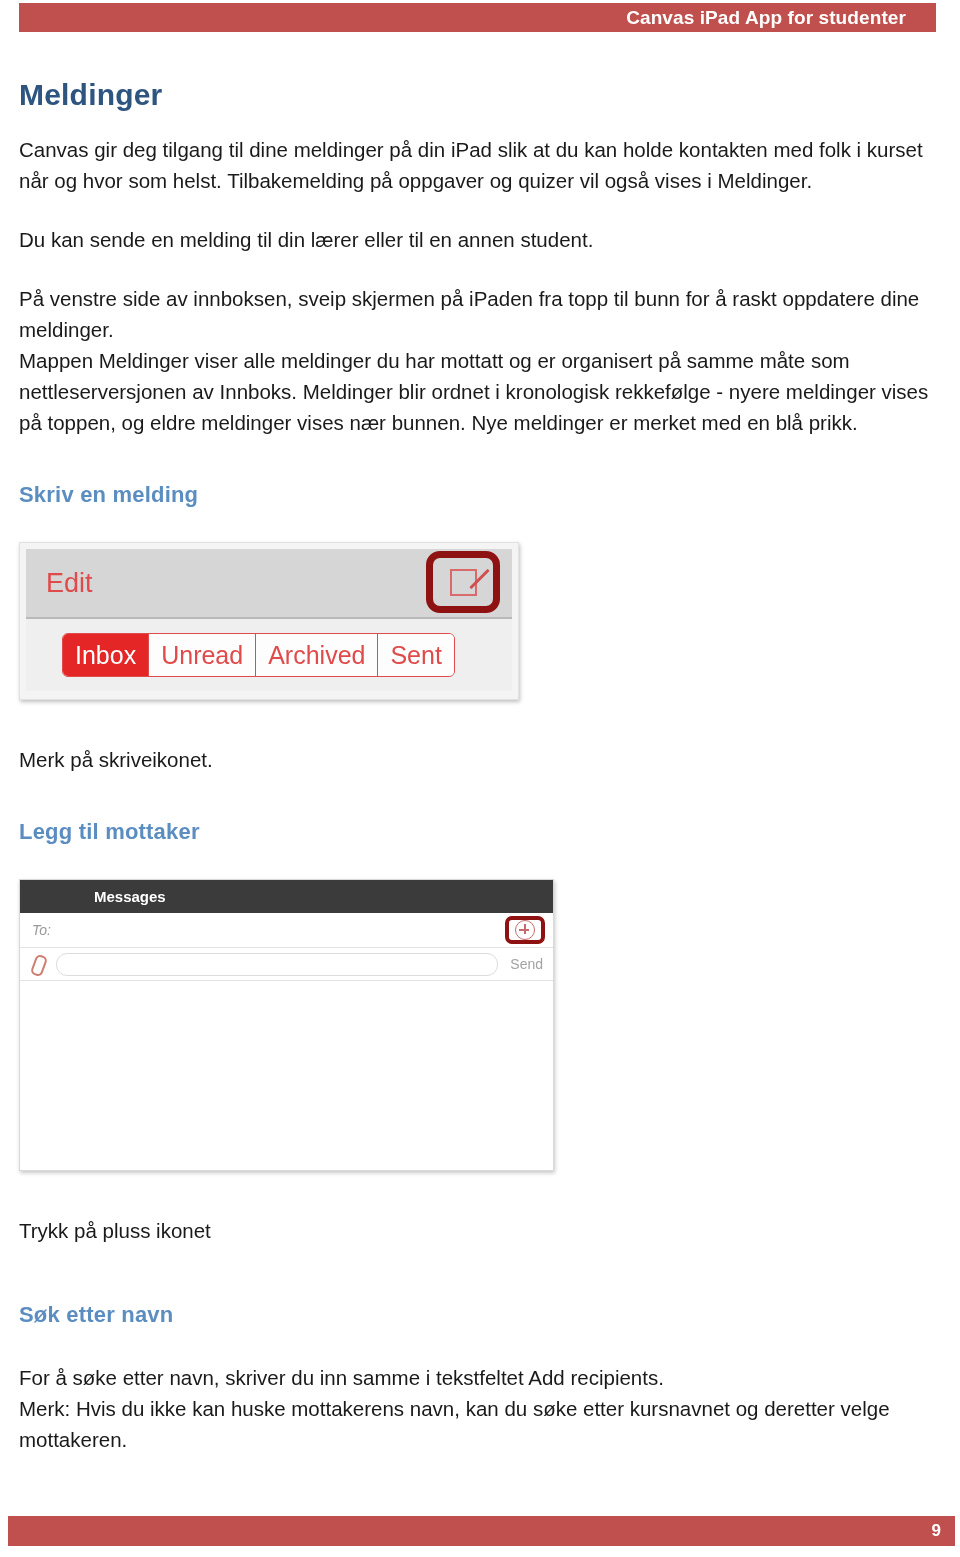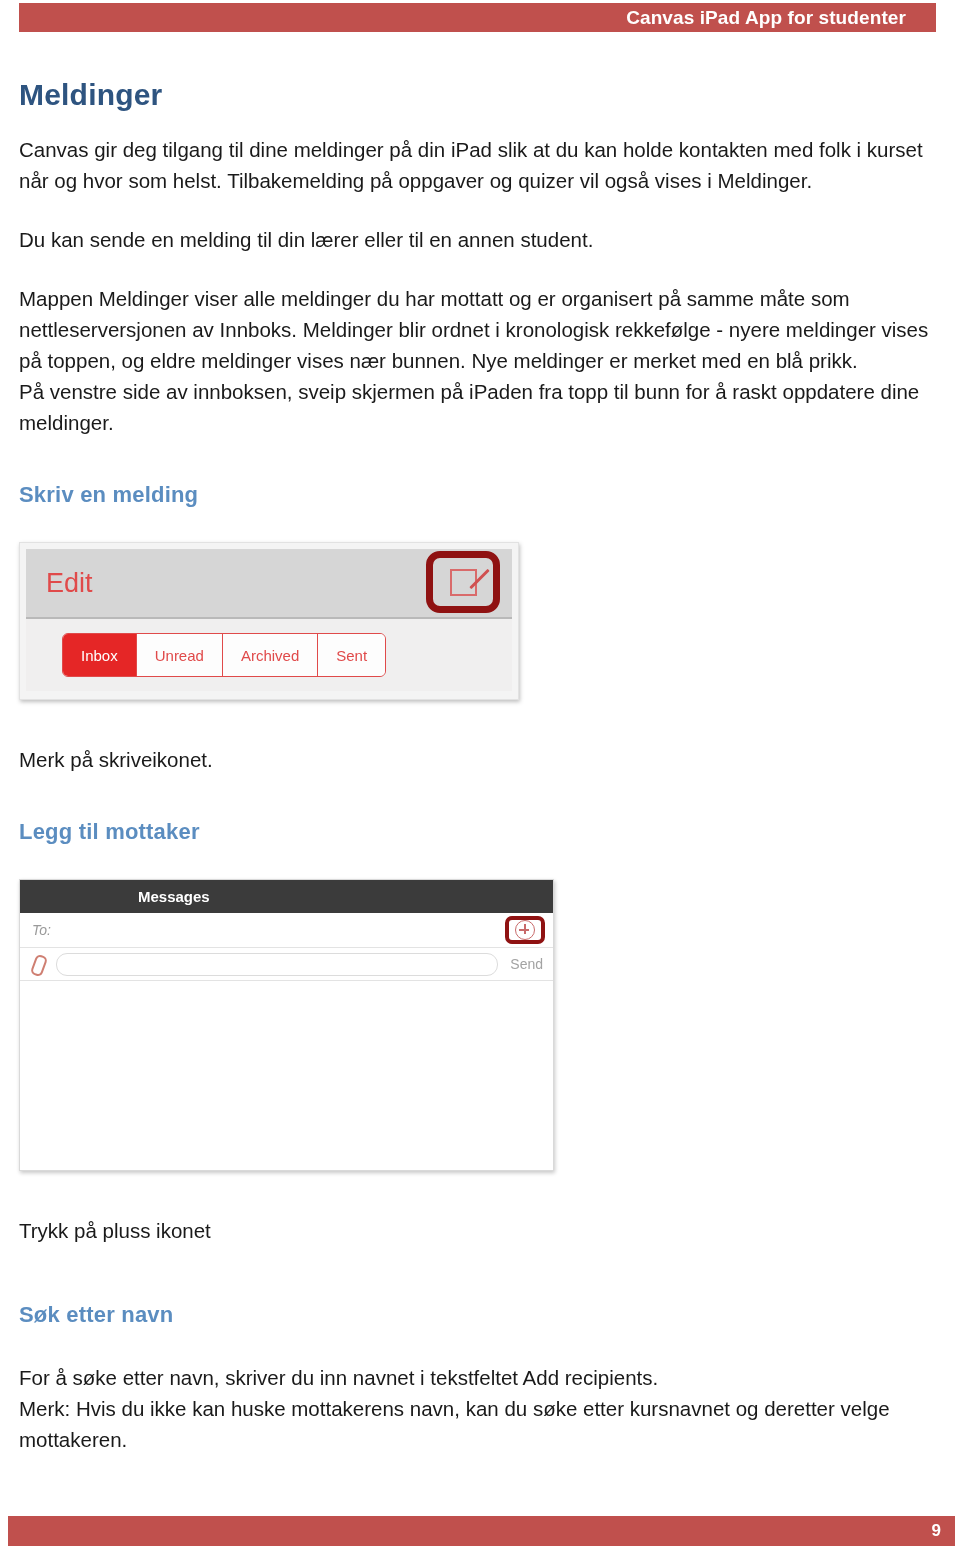--- a/index.html
+++ b/index.html
@@ -140,22 +140,22 @@
     display: flex;
     height: 42px;
     border: 1px solid #e04a4a;
     border-radius: 6px;
     overflow: hidden;
   }
   .seg-item {
     display: flex;
     align-items: center;
     justify-content: center;
-    padding: 0 18px;
-    font-size: 15px;
+    padding: 0 12px;
+    font-size: 25px;
     color: #e04a4a;
     background: #fdfdfd;
     border-right: 1px solid #e04a4a;
     white-space: nowrap;
   }
   .seg-item:last-child { border-right: none; }
   .seg-item.active {
     background: #e52626;
     color: #ffffff;
   }
@@ -167,21 +167,21 @@
     background: #ffffff;
     border: 1px solid #d9d9d9;
     box-shadow: 1px 2px 4px rgba(0,0,0,.22);
     box-sizing: border-box;
   }
   .msg-titlebar {
     height: 33px;
     background: #3b3b3b;
     display: flex;
     align-items: center;
-    padding-left: 118px;
+    padding-left: 74px;
   }
   .msg-titlebar span {
     color: #ffffff;
     font-size: 15px;
     font-weight: bold;
   }
   .msg-torow {
     position: relative;
     height: 34px;
     border-bottom: 1px solid #e3e3e3;
@@ -288,22 +288,22 @@
 </div>
 
 <div class="page-body">
 
   <h1 class="page-title">Meldinger</h1>
 
   <p class="para">Canvas gir deg tilgang til dine meldinger på din iPad slik at du kan holde kontakten med folk i kurset når og hvor som helst. Tilbakemelding på oppgaver og quizer vil også vises i Meldinger.</p>
   <div class="gap-28"></div>
   <p class="para">Du kan sende en melding til din lærer eller til en annen student.</p>
   <div class="gap-28"></div>
+  <p class="para">På venstre side av innboksen, sveip skjermen på iPaden fra topp til bunn for å raskt oppdatere dine meldinger.</p>
   <p class="para">Mappen Meldinger viser alle meldinger du har mottatt og er organisert på samme måte som nettleserversjonen av Innboks. Meldinger blir ordnet i kronologisk rekkefølge - nyere meldinger vises på toppen, og eldre meldinger vises nær bunnen. Nye meldinger er merket med en blå prikk.</p>
-  <p class="para">På venstre side av innboksen, sveip skjermen på iPaden fra topp til bunn for å raskt oppdatere dine meldinger.</p>
 
   <div class="gap-44"></div>
 
   <h2 class="section-title">Skriv en melding</h2>
 
   <div class="gap-34"></div>
 
   <div class="fig-inbox">
     <div class="inbox-topbar">
       <span class="edit-label">Edit</span>
@@ -354,20 +354,20 @@
   <div class="gap-44"></div>
 
   <p class="para">Trykk på pluss ikonet</p>
 
   <div class="gap-56"></div>
 
   <h2 class="section-title">Søk etter navn</h2>
 
   <div class="gap-34"></div>
 
-  <p class="para">For å søke etter navn, skriver du inn navnet i tekstfeltet Add recipients.</p>
+  <p class="para">For å søke etter navn, skriver du inn samme i tekstfeltet Add recipients.</p>
   <p class="para">Merk: Hvis du ikke kan huske mottakerens navn, kan du søke etter kursnavnet og deretter velge mottakeren.</p>
 
 </div>
 
 <div class="doc-footer">
   <span class="page-number">9</span>
 </div>
 
 </body></html>

